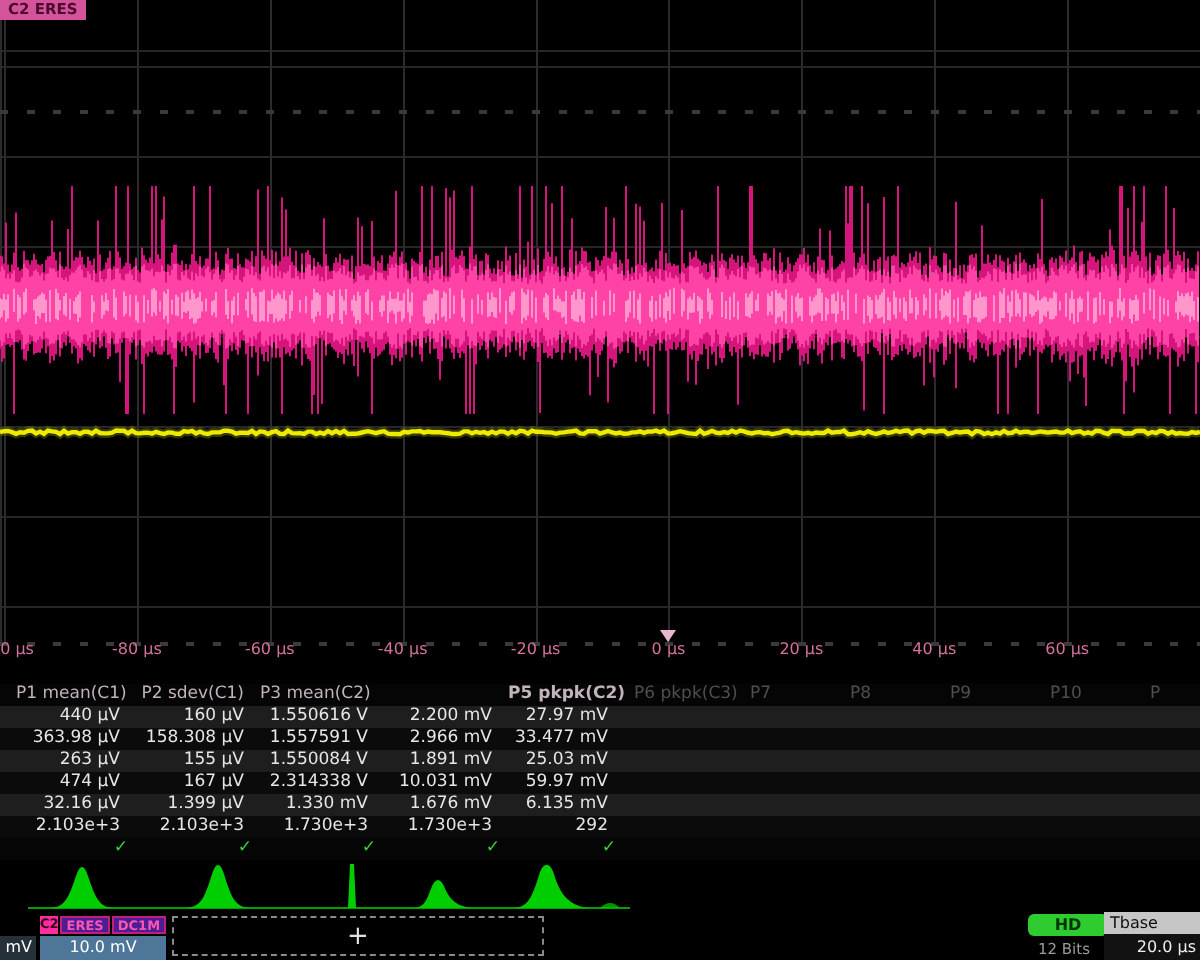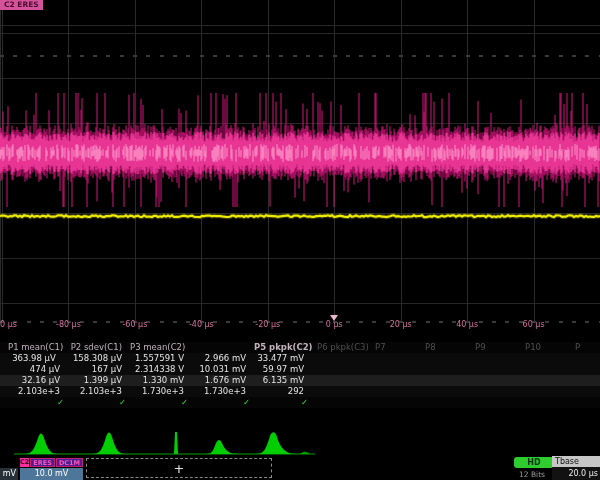--- a/index.html
+++ b/index.html
@@ -103,27 +103,55 @@
         <div class="tcell hdr" style="width: 62px;">P3 mean(C2)</div>
         <div class="tcell hdr" style="width: 62px; margin-top: 40px;">P4 sdev(C2)</div>
         <div class="tcell hdr" style="width: 58px; font-weight: bold;">P5 pkpk(C2)</div>
         <div class="tcell hdr-off" style="width: 58px;">P6 pkpk(C3)</div>
         <div class="tcell hdr-off" style="width: 50px;">P7</div>
         <div class="tcell hdr-off" style="width: 50px;">P8</div>
         <div class="tcell hdr-off" style="width: 50px;">P9</div>
         <div class="tcell hdr-off" style="width: 50px;">P10</div>
         <div class="tcell hdr-off" style="width: 30px;">P</div>
       </div>
+      <div class="trow tr-a">
+        <div class="tcell" style="width: 8px;"></div>
+        <div class="tcell" style="width: 60px;">440 µV</div>
+        <div class="tcell" style="width: 62px;">160 µV</div>
+        <div class="tcell" style="width: 62px;">1.550616 V</div>
+        <div class="tcell" style="width: 62px;">2.200 mV</div>
+        <div class="tcell" style="width: 58px;">27.97 mV</div>
+        <div class="tcell" style="width: 58px;"></div>
+        <div class="tcell" style="width: 50px;"></div>
+        <div class="tcell" style="width: 50px;"></div>
+        <div class="tcell" style="width: 50px;"></div>
+        <div class="tcell" style="width: 50px;"></div>
+        <div class="tcell" style="width: 30px;"></div>
+      </div>
       <div class="trow tr-b">
         <div class="tcell" style="width: 8px;"></div>
-        <div class="tcell" style="width: 60px; text-align: center;">363.98 µV</div>
+        <div class="tcell" style="width: 60px;">363.98 µV</div>
         <div class="tcell" style="width: 62px;">158.308 µV</div>
         <div class="tcell" style="width: 62px;">1.557591 V</div>
         <div class="tcell" style="width: 62px;">2.966 mV</div>
         <div class="tcell" style="width: 58px;">33.477 mV</div>
+        <div class="tcell" style="width: 58px;"></div>
+        <div class="tcell" style="width: 50px;"></div>
+        <div class="tcell" style="width: 50px;"></div>
+        <div class="tcell" style="width: 50px;"></div>
+        <div class="tcell" style="width: 50px;"></div>
+        <div class="tcell" style="width: 30px;"></div>
+      </div>
+      <div class="trow tr-a">
+        <div class="tcell" style="width: 8px;"></div>
+        <div class="tcell" style="width: 60px;">263 µV</div>
+        <div class="tcell" style="width: 62px;">155 µV</div>
+        <div class="tcell" style="width: 62px;">1.550084 V</div>
+        <div class="tcell" style="width: 62px;">1.891 mV</div>
+        <div class="tcell" style="width: 58px;">25.03 mV</div>
         <div class="tcell" style="width: 58px;"></div>
         <div class="tcell" style="width: 50px;"></div>
         <div class="tcell" style="width: 50px;"></div>
         <div class="tcell" style="width: 50px;"></div>
         <div class="tcell" style="width: 50px;"></div>
         <div class="tcell" style="width: 30px;"></div>
       </div>
       <div class="trow tr-b">
         <div class="tcell" style="width: 8px;"></div>
         <div class="tcell" style="width: 60px;">474 µV</div>

